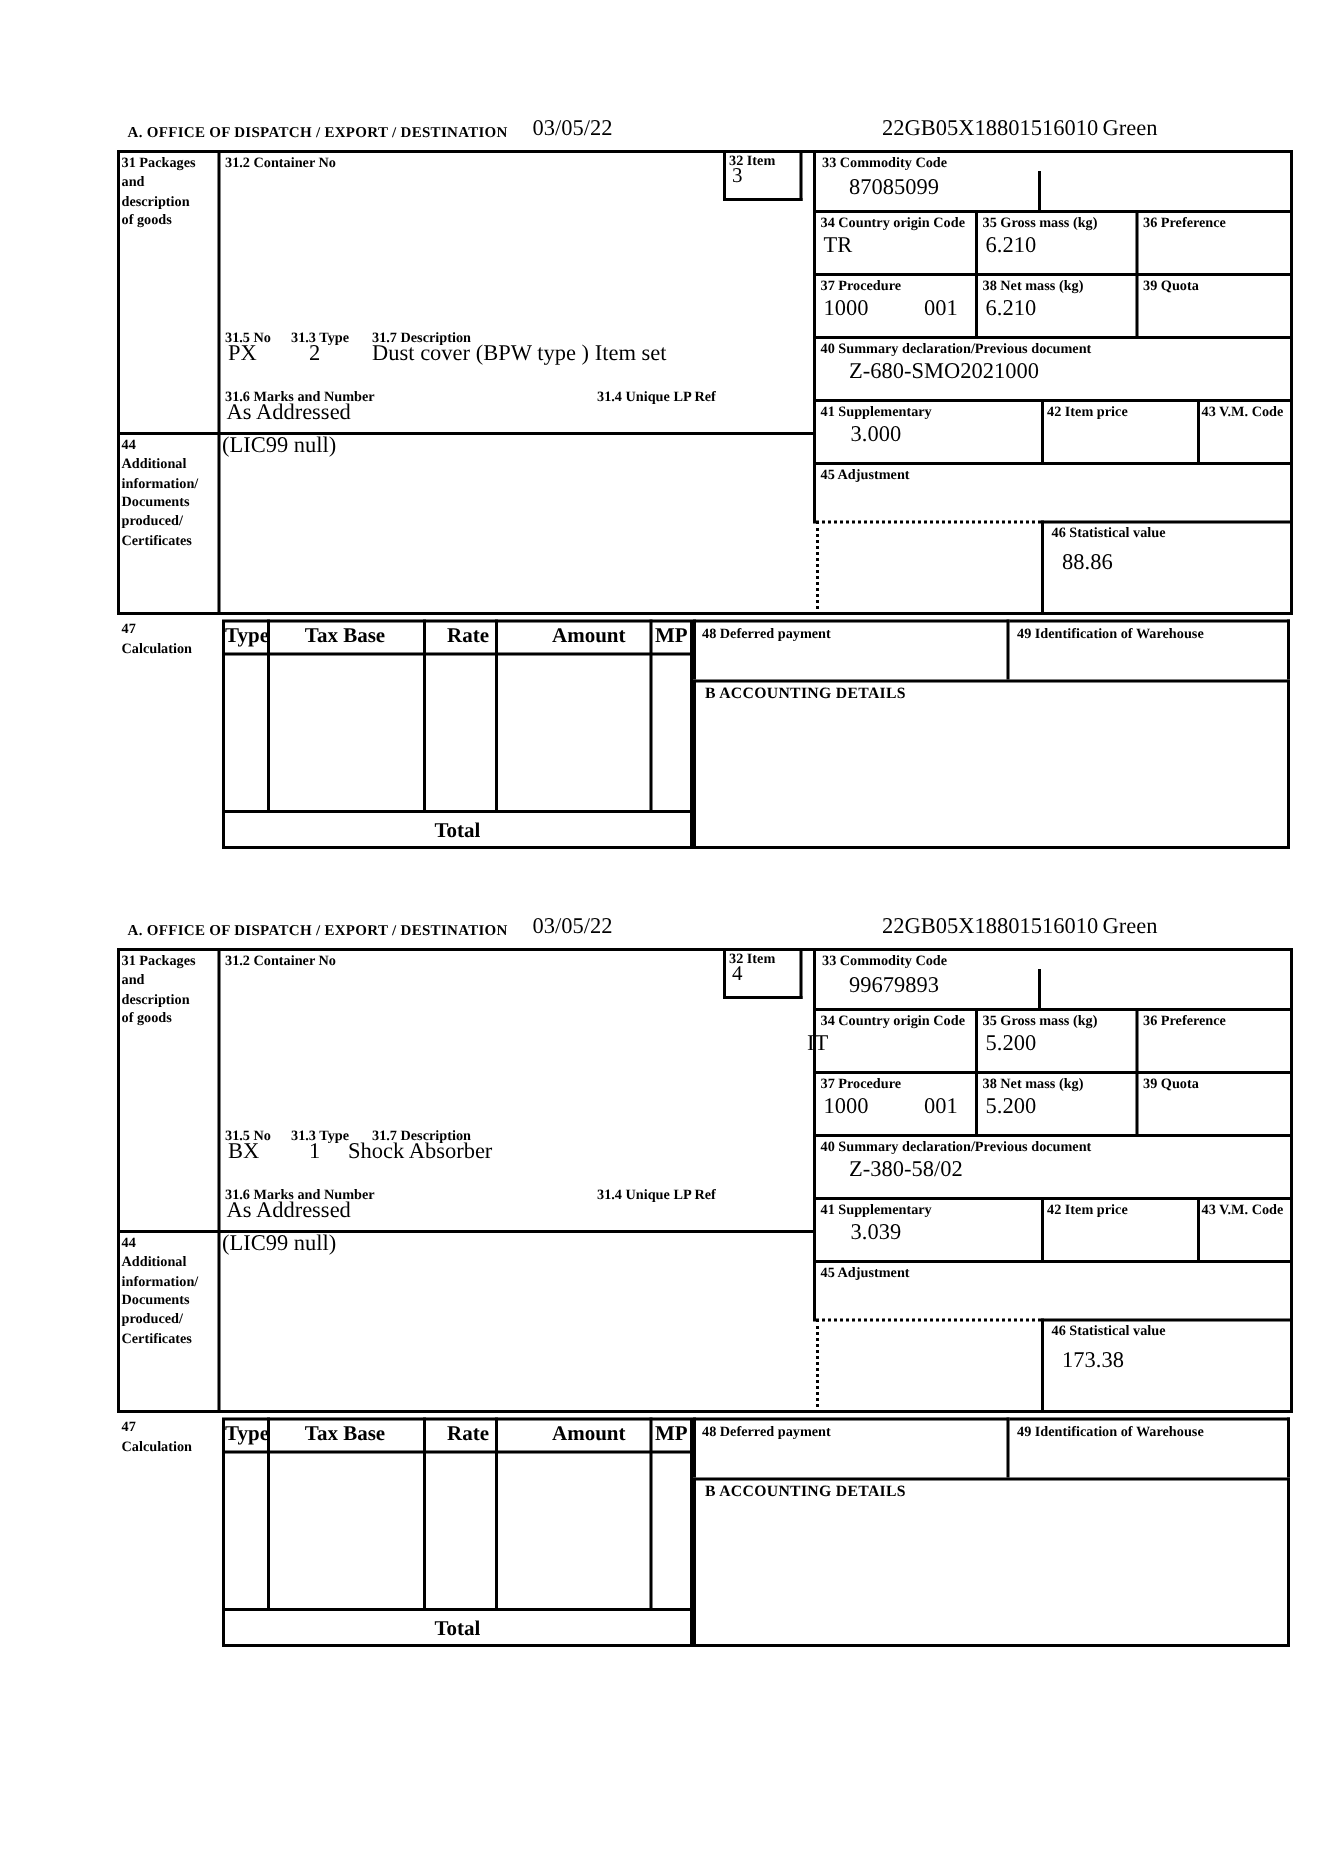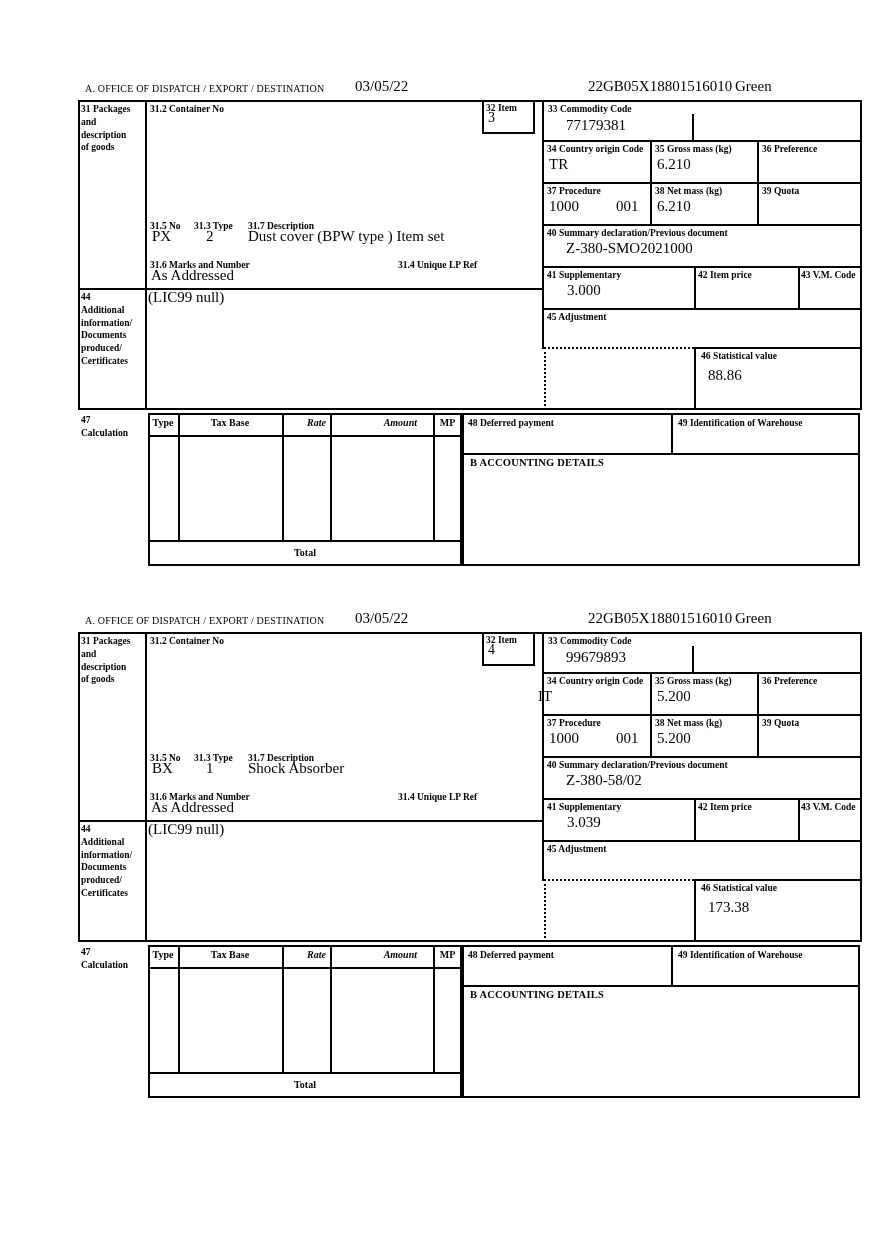--- a/index.html
+++ b/index.html
@@ -1,36 +1,36 @@
 <!DOCTYPE html>
 <html><head>
 <meta charset="utf-8">
 <style>
   html,body{margin:0;padding:0;}
   body{width:882px;height:1250px;background:#ffffff;position:relative;
        font-family:"Liberation Serif",serif;color:#000;}
   .section{position:absolute;left:0;width:882px;height:488px;}
   .lbl{position:absolute;font-weight:bold;font-size:9.5px;line-height:1.35;white-space:pre-line;}
-  .hdr-lbl{position:absolute;font-weight:normal;font-size:10px;letter-spacing:.2px;}
+  .hdr-lbl{position:absolute;font-weight:bold;font-size:10px;letter-spacing:.2px;}
   .hdr-val{position:absolute;font-size:15px;white-space:pre;}
   .val{position:absolute;font-size:15px;line-height:1.05;white-space:pre;}
   .sm{font-size:14px;}
   .hline{position:absolute;height:2px;background:#000;}
   .vline{position:absolute;width:2px;background:#000;}
   .rect{position:absolute;box-sizing:border-box;}
   .b-all{border:2px solid #000;}
   .b-lrb{border:2px solid #000;border-top:none;}
   .b-ltr{border:2px solid #000;border-bottom:none;}
   .b-tr{border:2px solid #000;border-bottom:none;border-left:none;}
   .b-lt{border-left:2px solid #000;border-top:2px solid #000;}
   .dot-lt{border-left:2px dotted #000;border-top:2px dotted #000;}
-  .cell{position:absolute;font-weight:bold;font-size:10px;}
+  .cell{position:absolute;font-weight:bold;font-size:14px;}
   .bmd{position:absolute;font-weight:bold;font-size:10.5px;letter-spacing:.2px;}
   .tc{text-align:center;}
-  .tr{text-align:right;font-style:italic;}
+  .tr{text-align:right;}
 </style>
 </head>
 <body>
 
 <div id="sections">
 <div class="section" style="top: 78px;">
 
   <div class="hdr-lbl" style="left:85px;top:5px;">A.  OFFICE OF DISPATCH / EXPORT / DESTINATION</div>
   <div class="hdr-val" style="left:355px;top:0px;">03/05/22</div>
   <div class="hdr-val" style="left:588px;top:0px;">22GB05X18801516010</div>
@@ -74,34 +74,34 @@
 
   <div class="lbl" style="left:81px;top:213px;">44
 Additional
 information/
 Documents
 produced/
 Certificates</div>
   <div class="val" style="left:148px;top:212px;">(LIC99 null)</div>
 
   <div class="lbl" style="left:548px;top:25px;">33 Commodity Code</div>
-  <div class="val" style="left:566px;top:40px;">77179381</div>
+  <div class="val" style="left:566px;top:40px;">87085099</div>
   <div class="lbl" style="left:547px;top:65px;">34 Country origin Code</div>
   <div class="val" style="left:549px;top:79px;">TR</div>
   <div class="lbl" style="left:655px;top:65px;">35 Gross mass (kg)</div>
   <div class="val" style="left:657px;top:79px;">6.210</div>
   <div class="lbl" style="left:762px;top:65px;">36 Preference</div>
   <div class="lbl" style="left:547px;top:107px;">37 Procedure</div>
   <div class="val" style="left:549px;top:121px;">1000</div>
   <div class="val" style="left:616px;top:121px;">001</div>
   <div class="lbl" style="left:655px;top:107px;">38 Net mass (kg)</div>
   <div class="val" style="left:657px;top:121px;">6.210</div>
   <div class="lbl" style="left:762px;top:107px;">39 Quota</div>
   <div class="lbl" style="left:547px;top:149px;">40 Summary declaration/Previous document</div>
-  <div class="val" style="left:566px;top:163px;">Z-380-SMO2021000</div>
+  <div class="val" style="left:566px;top:163px;">Z-680-SMO2021000</div>
   <div class="lbl" style="left:547px;top:191px;">41 Supplementary</div>
   <div class="val" style="left:567px;top:205px;">3.000</div>
   <div class="lbl" style="left:698px;top:191px;">42 Item price</div>
   <div class="lbl" style="left:801px;top:191px;">43 V.M. Code</div>
   <div class="lbl" style="left:547px;top:233px;">45 Adjustment</div>
   <div class="lbl" style="left:701px;top:272px;">46 Statistical value</div>
   <div class="val" style="left:708px;top:290px;text-align:center;">88.86</div>
 
   <div class="lbl" style="left:81px;top:336px;">47
 Calculation</div>
@@ -159,21 +159,21 @@
 of goods</div>
   <div class="lbl" style="left:150px;top:25px;">31.2 Container No</div>
   <div class="lbl" style="left:486px;top:24px;">32 Item</div>
   <div class="val sm" style="left:488px;top:33px;">4</div>
 
   <div class="lbl" style="left:150px;top:142px;">31.5 No</div>
   <div class="lbl" style="left:194px;top:142px;">31.3 Type</div>
   <div class="lbl" style="left:248px;top:142px;">31.7 Description</div>
   <div class="val" style="left:152px;top:151px;">BX</div>
   <div class="val" style="left:206px;top:151px;">1</div>
-  <div class="val" style="left:248px;top:151px;">Shock Absorber</div>
+  <div class="val" style="left:232px;top:151px;">Shock Absorber</div>
   <div class="lbl" style="left:150px;top:181px;">31.6 Marks and Number</div>
   <div class="lbl" style="left:398px;top:181px;">31.4 Unique LP Ref</div>
   <div class="val" style="left:151px;top:190px;">As Addressed</div>
 
   <div class="lbl" style="left:81px;top:213px;">44
 Additional
 information/
 Documents
 produced/
 Certificates</div>

